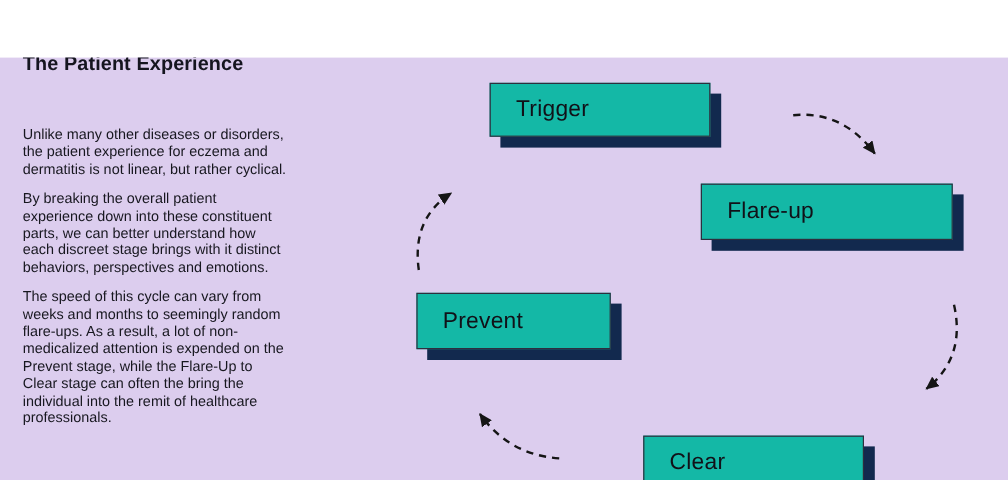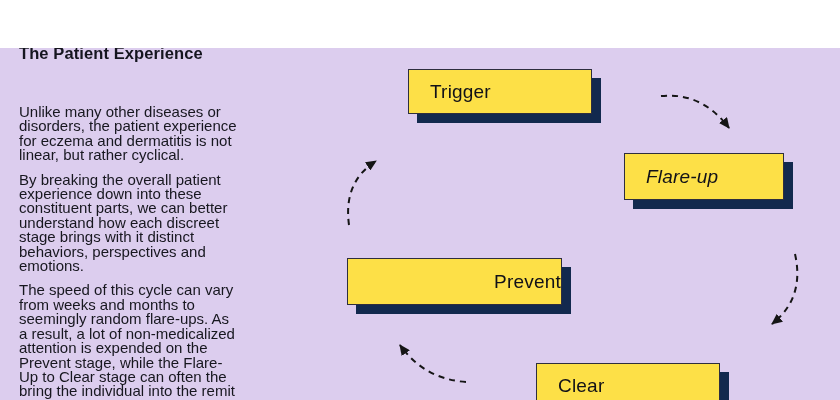--- a/index.html
+++ b/index.html
@@ -20,43 +20,43 @@
   .page-title{
     margin:0;
     font-size:16.5px;
     font-weight:600;
     letter-spacing:0.1px;
     color:#15151f;
     line-height:20px;
   }
   .left-col p{
     margin:0 0 10px 0;
-    font-size:15px;
+    font-size:12px;
     line-height:14.4px;
     color:#17171f;
   }
   .left-col p.first{ margin-top:42px; }
   .stage-box{
     position:absolute;
-    background:#fde047;
+    background:#14b8a6;
     border:1.5px solid #2e2e3e;
     box-shadow:9px 9px 0 0 #12294e;
     display:flex;
     align-items:center;
     box-sizing:border-box;
     padding-left:21px;
   }
   .stage-label{
     font-size:19px;
     color:#111118;
     letter-spacing:0.2px;
   }
   .box-trigger { left:408px; top:21px;  width:184px; height:45px; }
-  .box-flareup { left:624px; top:105px; width:160px; height:47px;font-style:italic; }
-  .box-prevent { left:347px; top:210px; width:215px; height:47px;justify-content:flex-end; }
+  .box-flareup { left:584px; top:105px; width:210px; height:47px; }
+  .box-prevent { left:347px; top:196px; width:162px; height:47px; }
   .box-clear   { left:536px; top:315px; width:184px; height:46px; }
   .arrows-svg{
     position:absolute;
     left:0;top:0;
     width:840px;height:400px;
     pointer-events:none;
   }
   .watermark{
     position:absolute;
     left:724px;

